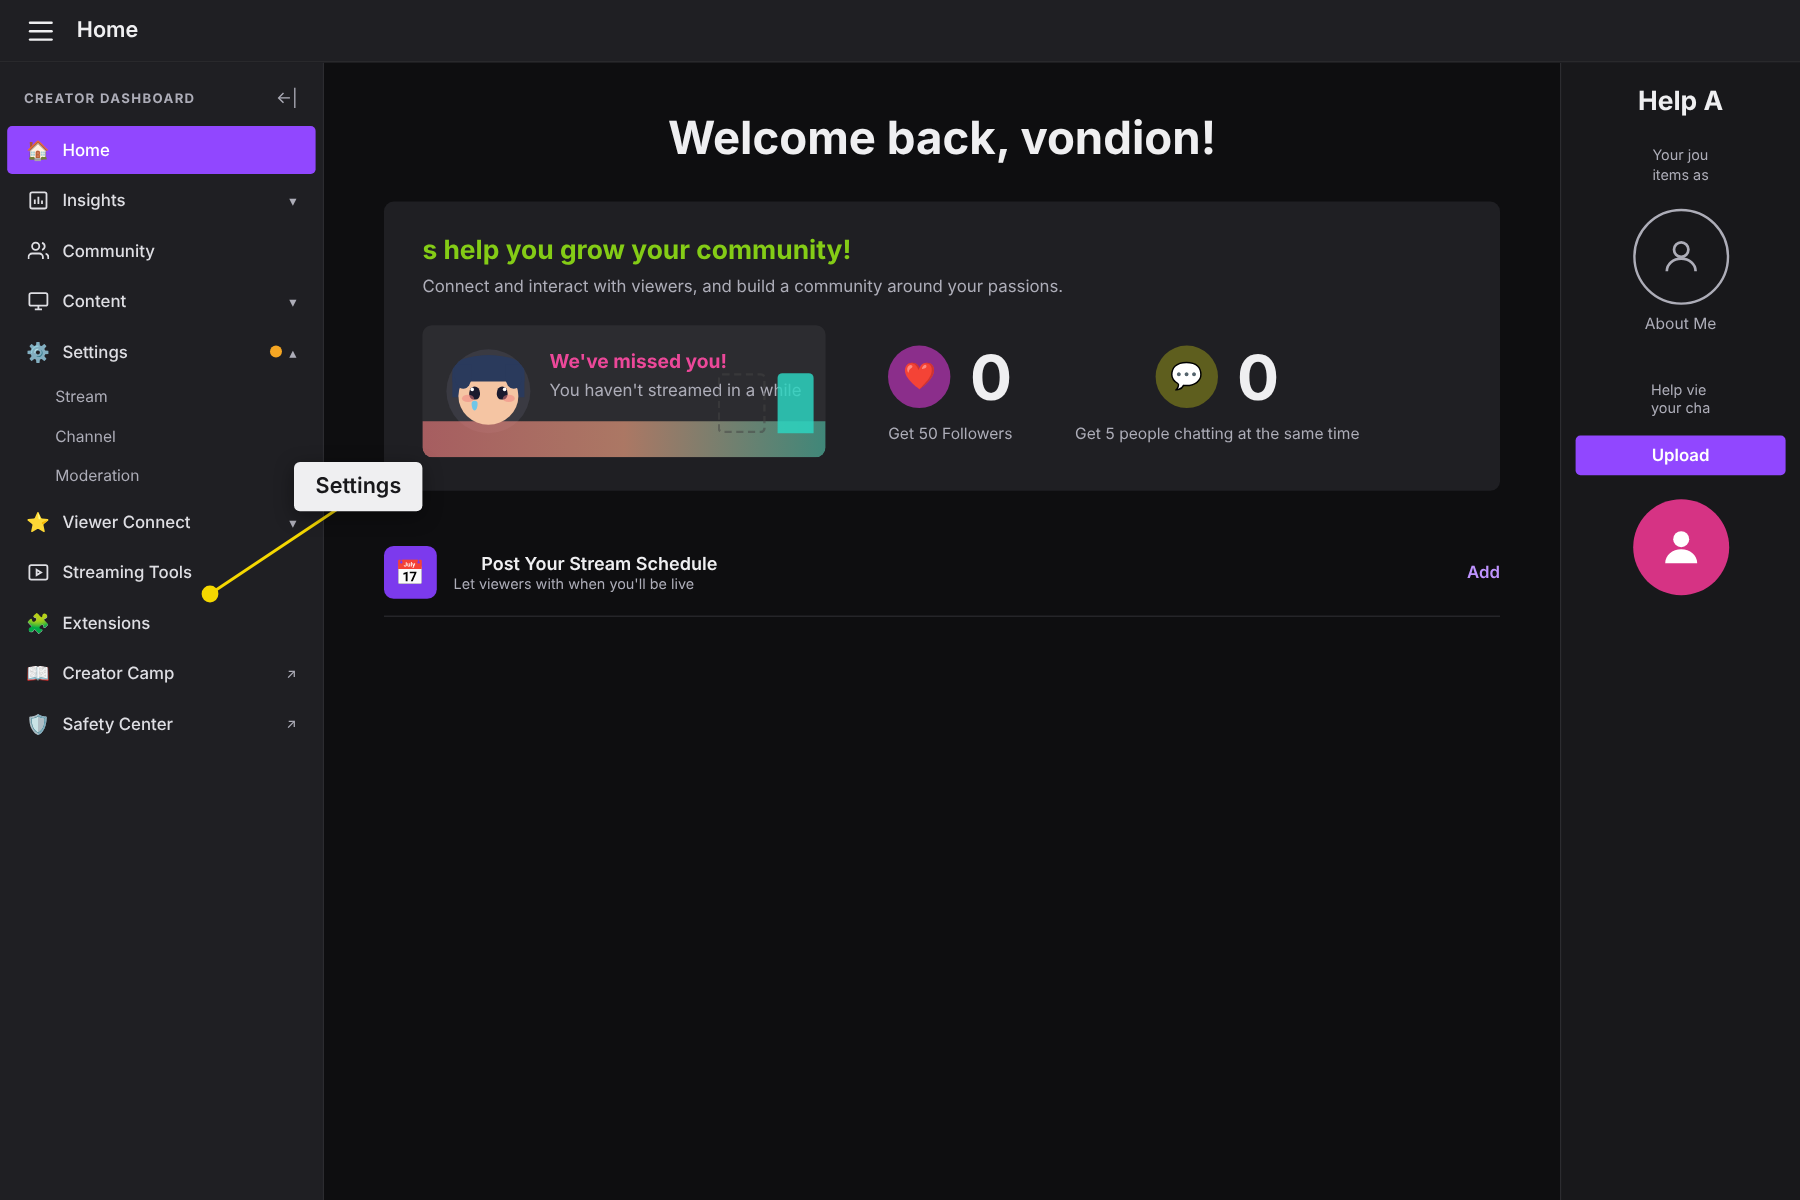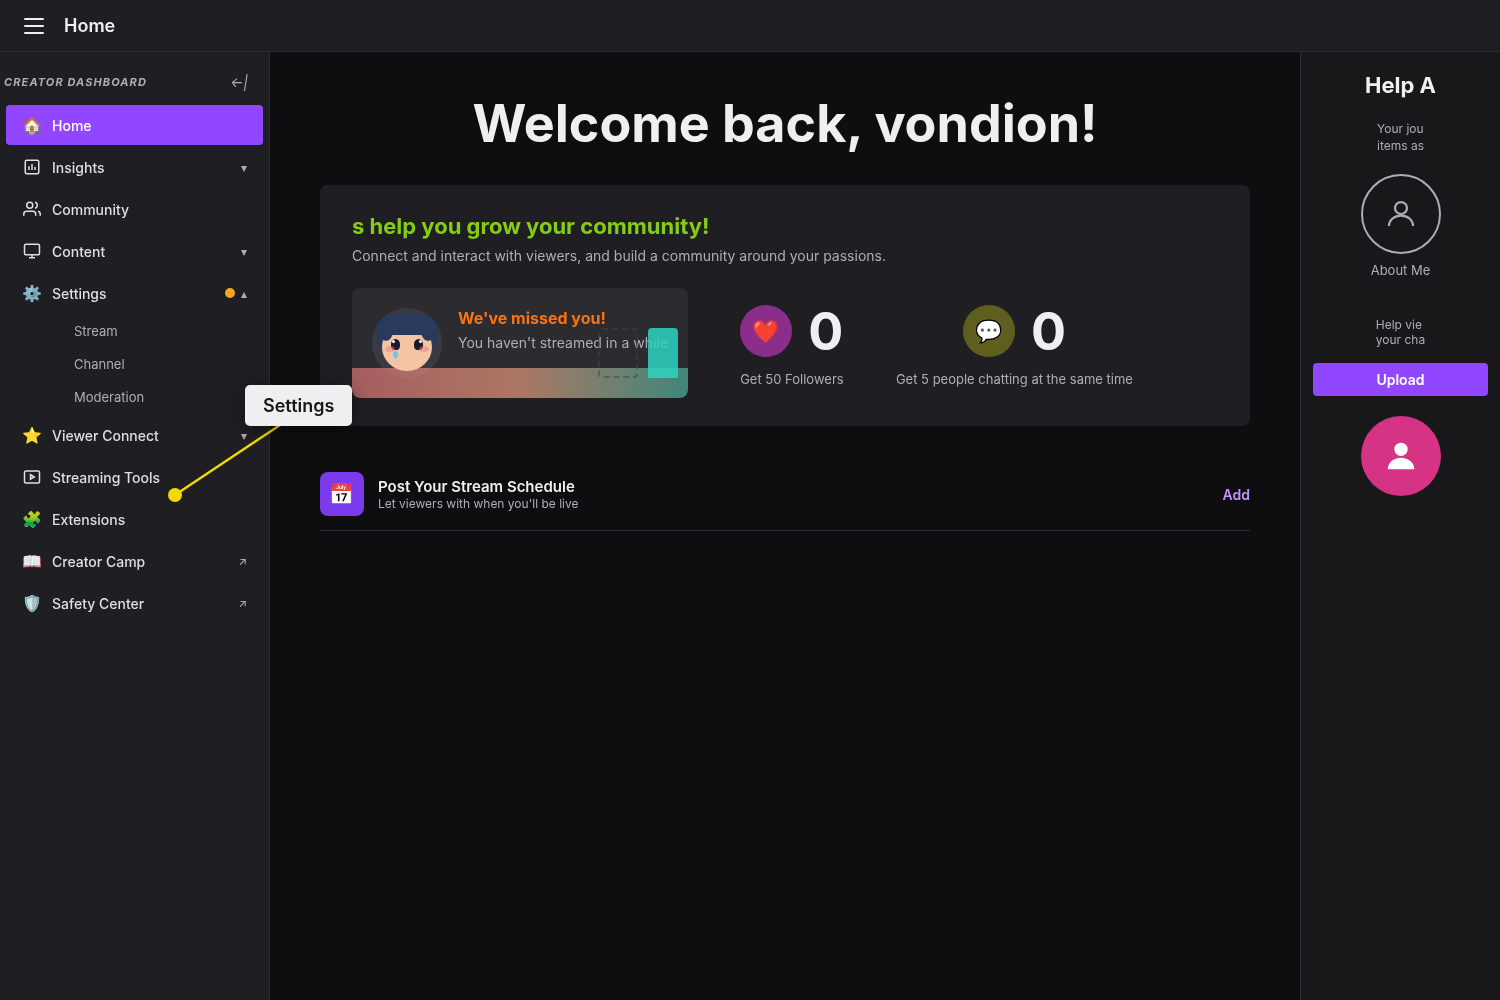--- a/index.html
+++ b/index.html
@@ -60,25 +60,24 @@
     .sidebar {
       width: 270px;
       background: #1f1f23;
       display: flex;
       flex-direction: column;
       overflow-y: auto;
       flex-shrink: 0;
       border-right: 1px solid #2c2c30;
     }
     .sidebar-header {
-      padding: 16px 16px 8px 4px;
+      padding: 16px 16px 8px 20px;
       display: flex;
       align-items: center;
       justify-content: space-between;
-      font-style: italic;
     }
     .sidebar-header-label {
       font-size: 11px;
       font-weight: 700;
       letter-spacing: 0.1em;
       color: #adadb8;
       text-transform: uppercase;
     }
     .collapse-btn {
       width: 28px;
@@ -126,39 +125,39 @@
     .nav-item .dot {
       width: 10px;
       height: 10px;
       background: #f5a623;
       border-radius: 50%;
       margin-left: 6px;
     }
 
     
     .sub-nav {
-      padding-left: 74px;
+      padding-left: 46px;
     }
     .sub-nav-item {
       padding: 8px 16px 8px 0;
       cursor: pointer;
       font-size: 13px;
       color: #adadb8;
       border-radius: 4px;
       margin: 1px 6px 1px 0;
     }
 
     .nav-external-icon {
       font-size: 11px;
       color: #adadb8;
       margin-left: 4px;
     }
 
     .welcome-title {
-      font-size: 52px;
+      font-size: 38px;
       font-weight: 700;
       color: #efeff1;
       text-align: center;
       margin-bottom: 30px;
     }
 
     
     .grow-section {
       background: #1f1f23;
       border-radius: 8px;
@@ -203,21 +202,21 @@
       flex-shrink: 0;
       overflow: hidden;
       display: flex;
       align-items: center;
       justify-content: center;
     }
 
     .missed-text h3 {
       font-size: 16px;
       font-weight: 700;
-      color: #f97316;
+      color: #ec4899;
       line-height: 1.3;
     }
     .missed-text p {
       font-size: 14px;
       color: #adadb8;
       margin-top: 4px;
       line-height: 1.4;
     }
 
     .stat-item {
@@ -323,20 +322,21 @@
       justify-content: center;
       font-size: 20px;
       flex-shrink: 0;
       color: #fff;
     }
     .rec-text { flex: 1; }
     .rec-title {
       font-size: 15px;
       font-weight: 600;
       color: #efeff1;
+      margin-left: 23px;
     }
     .rec-subtitle {
       font-size: 12px;
       color: #adadb8;
     }
     .rec-add {
       font-size: 14px;
       font-weight: 600;
       color: #bf94ff;
       cursor: pointer;

